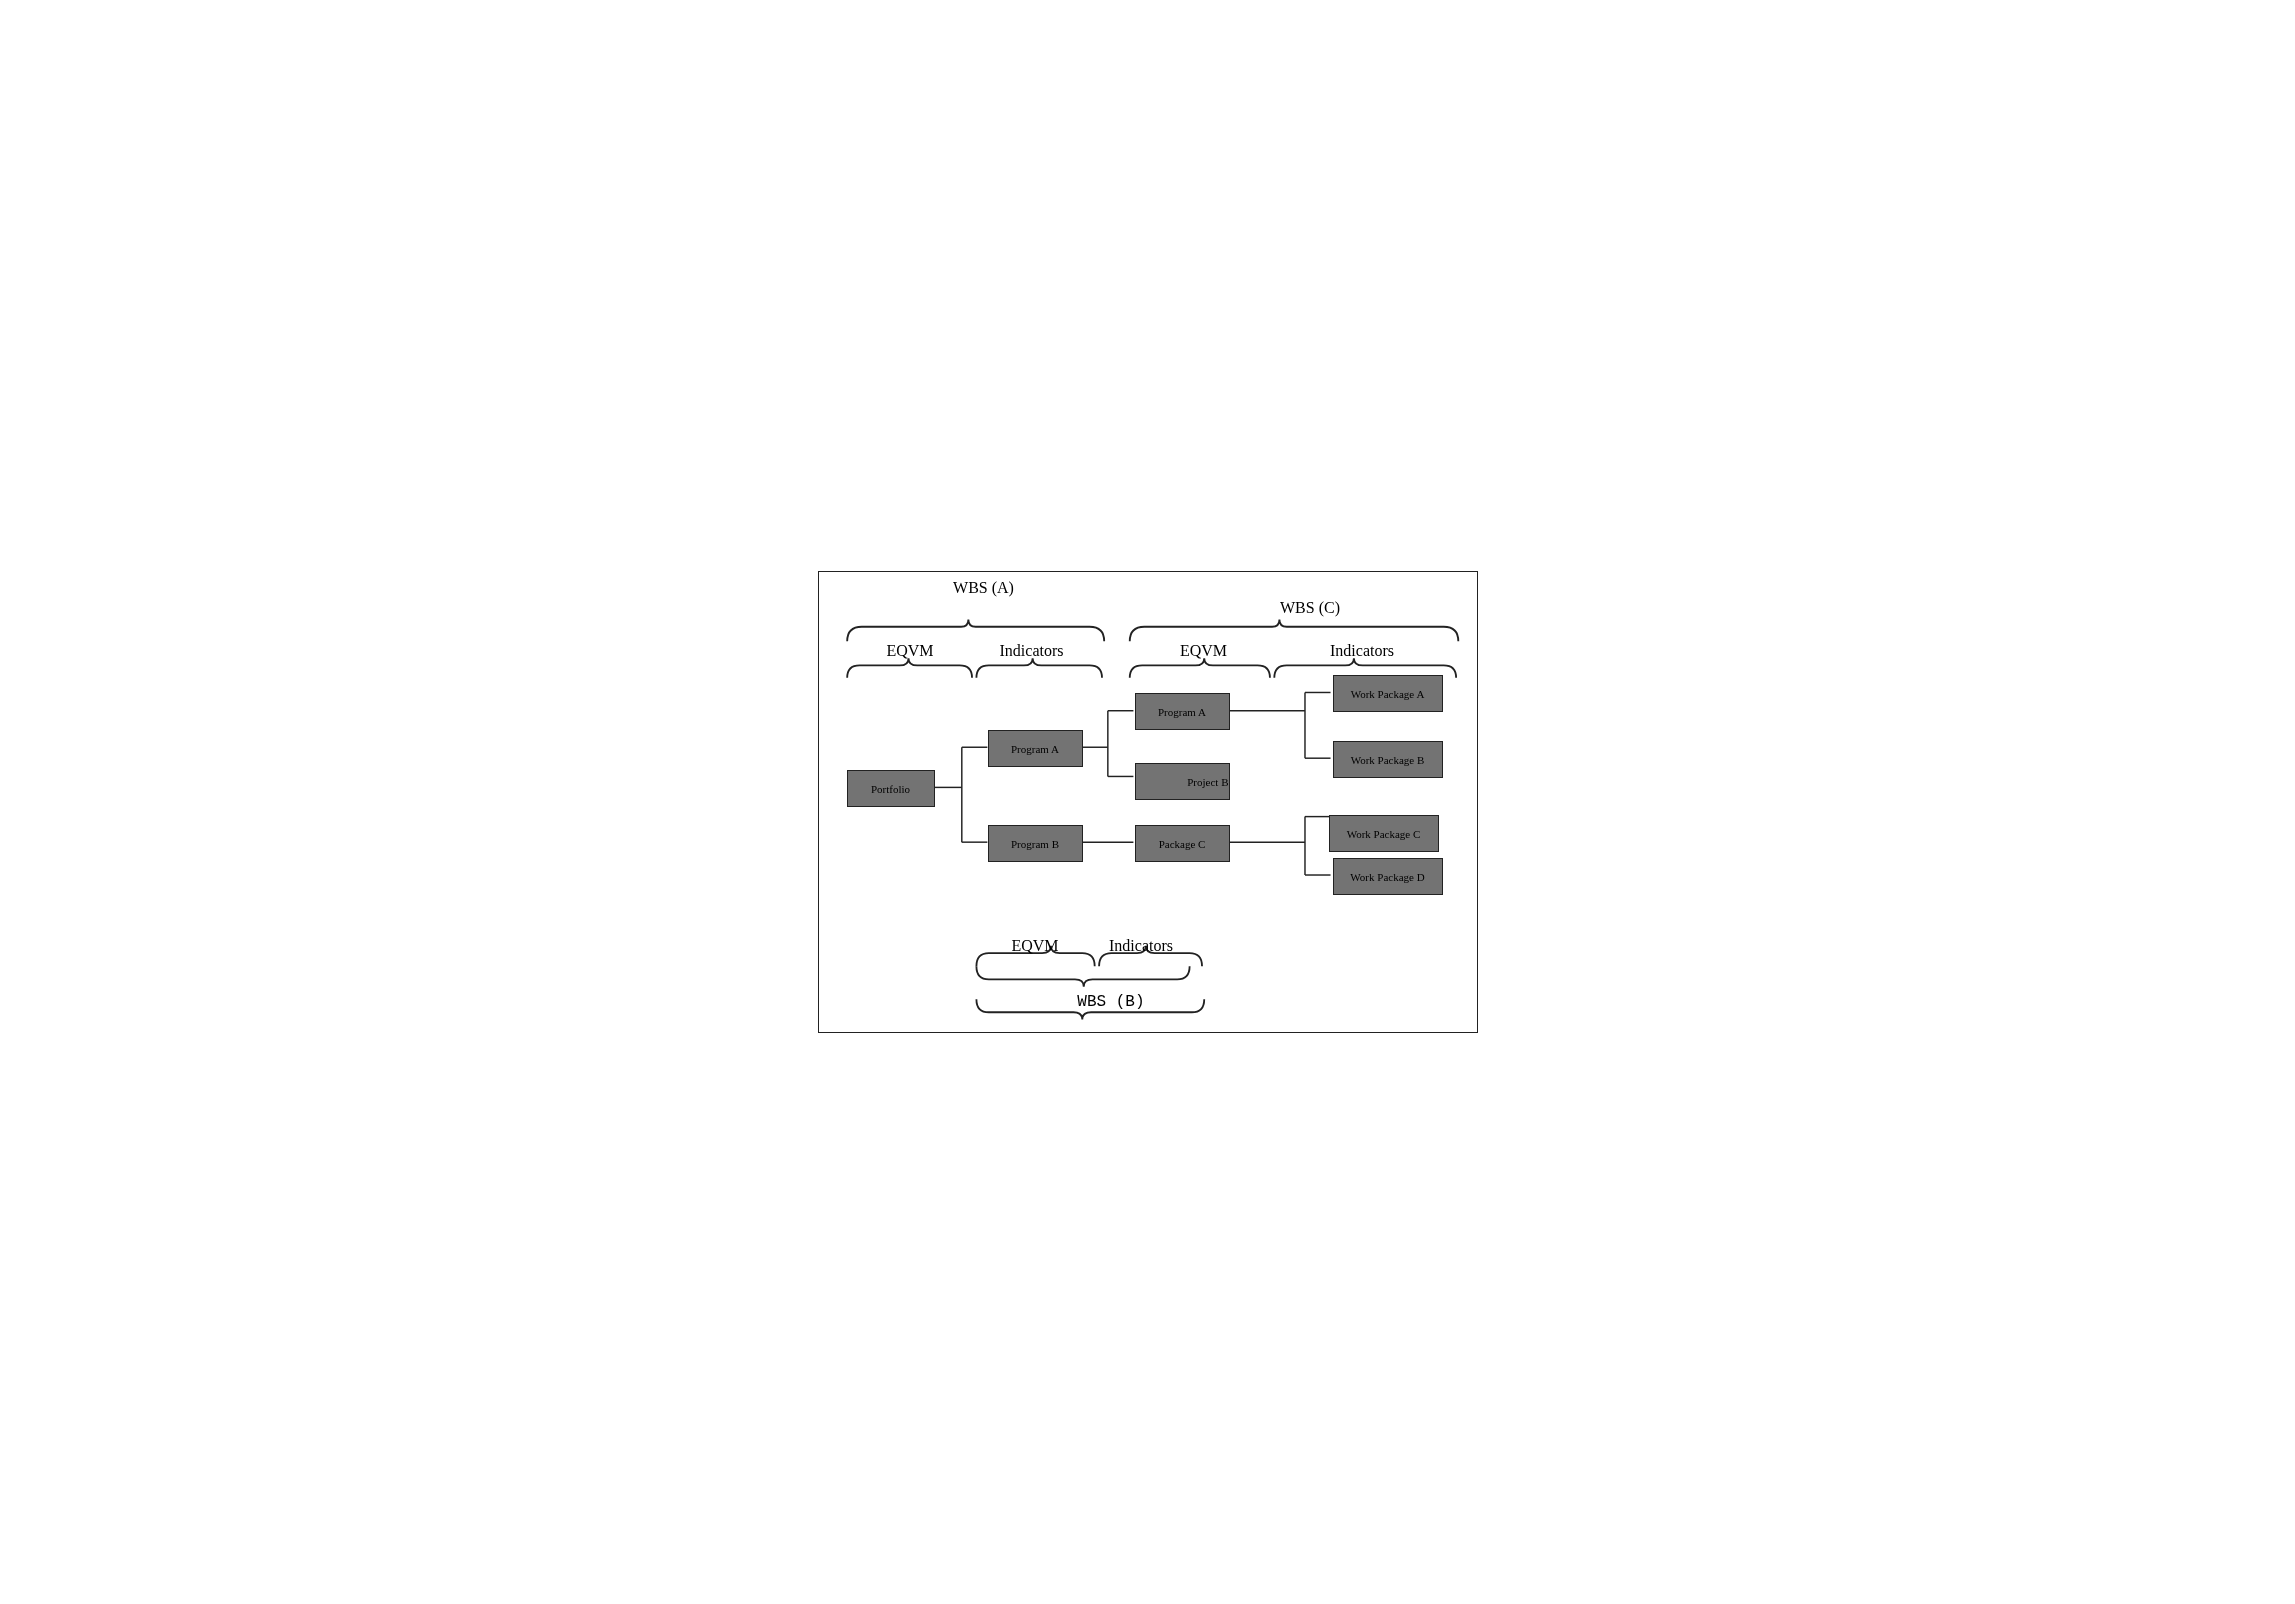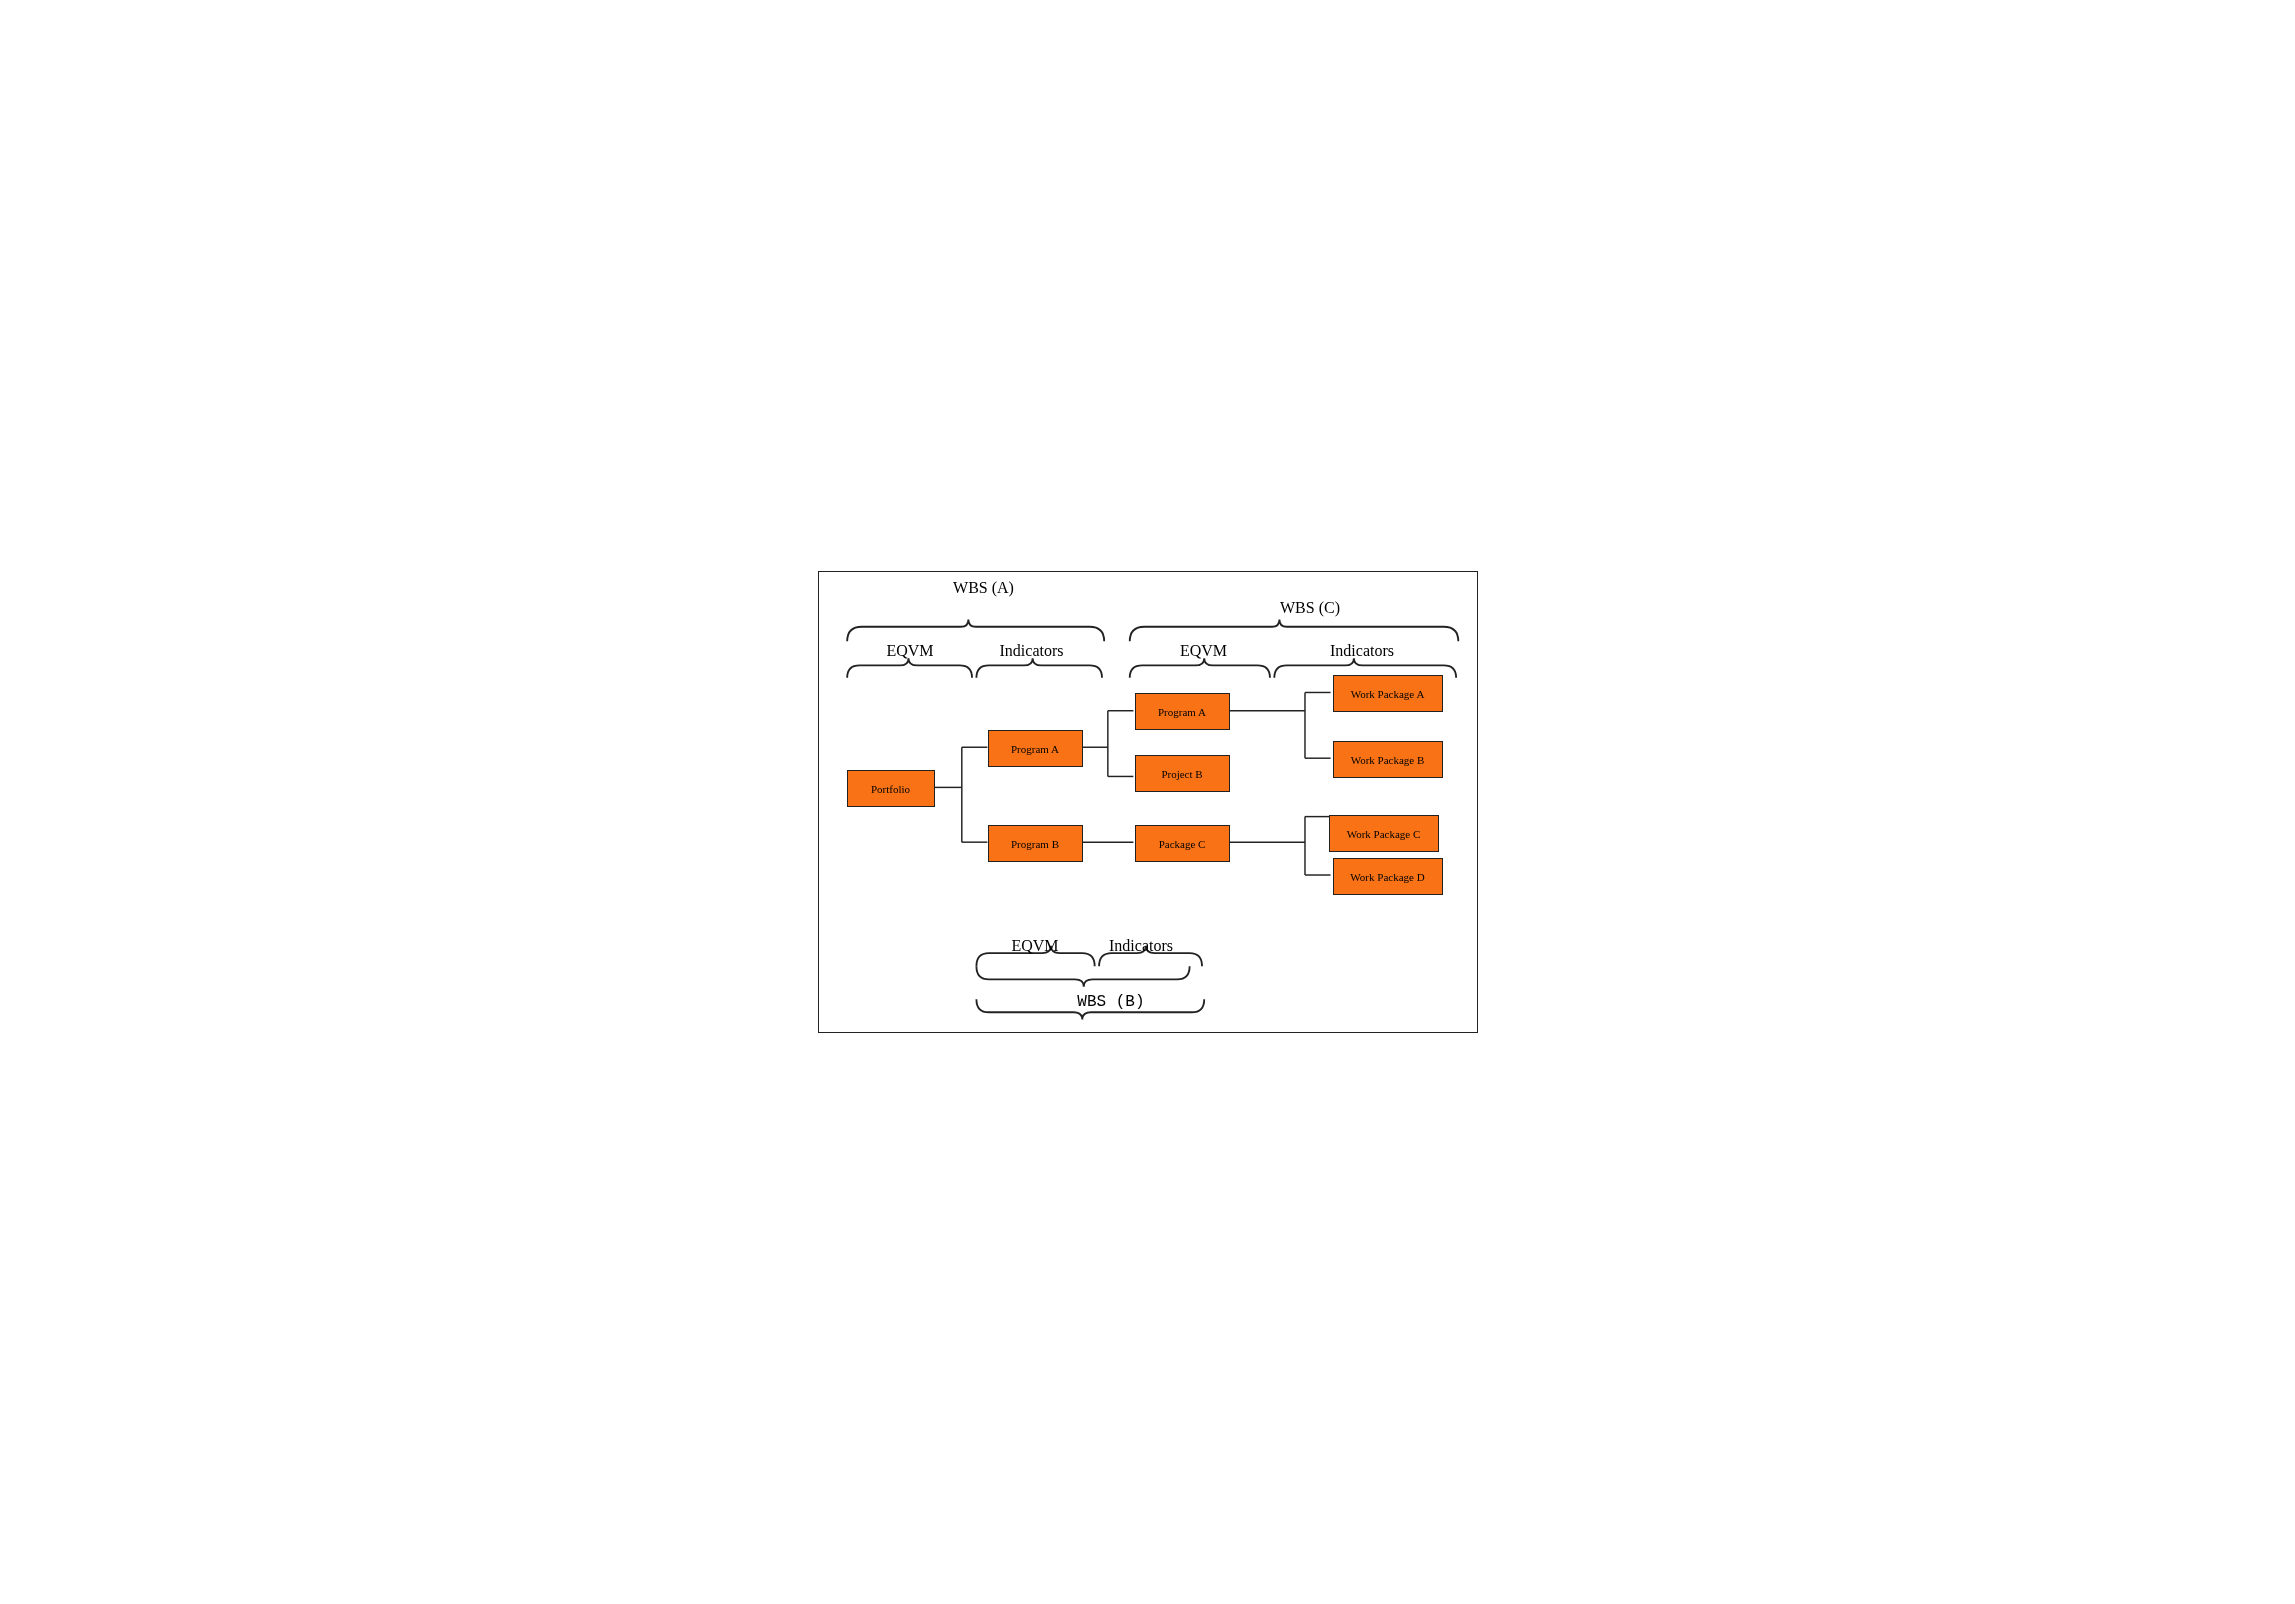--- a/index.html
+++ b/index.html
@@ -16,21 +16,21 @@
       height: 462px;
       border: 1.5px solid #222;
       position: relative;
       background: #fff;
     }
 
     
     .box {
       position: absolute;
       border: 1.5px solid #222;
-      background: #f97316;
+      background: #737373;
       display: flex;
       align-items: center;
       justify-content: center;
       font-size: 11px;
       font-family: serif;
     }
 
     
     #portfolio {
       width: 88px; height: 37px;
@@ -47,21 +47,21 @@
       left: 169px; top: 253px;
     }
 
     
     #project-a {
       width: 95px; height: 37px;
       left: 316px; top: 121px;
     }
     #project-b {
       width: 95px; height: 37px;
-      left: 316px; top: 183px;
+      left: 316px; top: 191px; justify-content: flex-end;
     }
     #project-c {
       width: 95px; height: 37px;
       left: 316px; top: 253px;
     }
 
     
     #wp-a {
       width: 110px; height: 37px;
       left: 514px; top: 103px;

